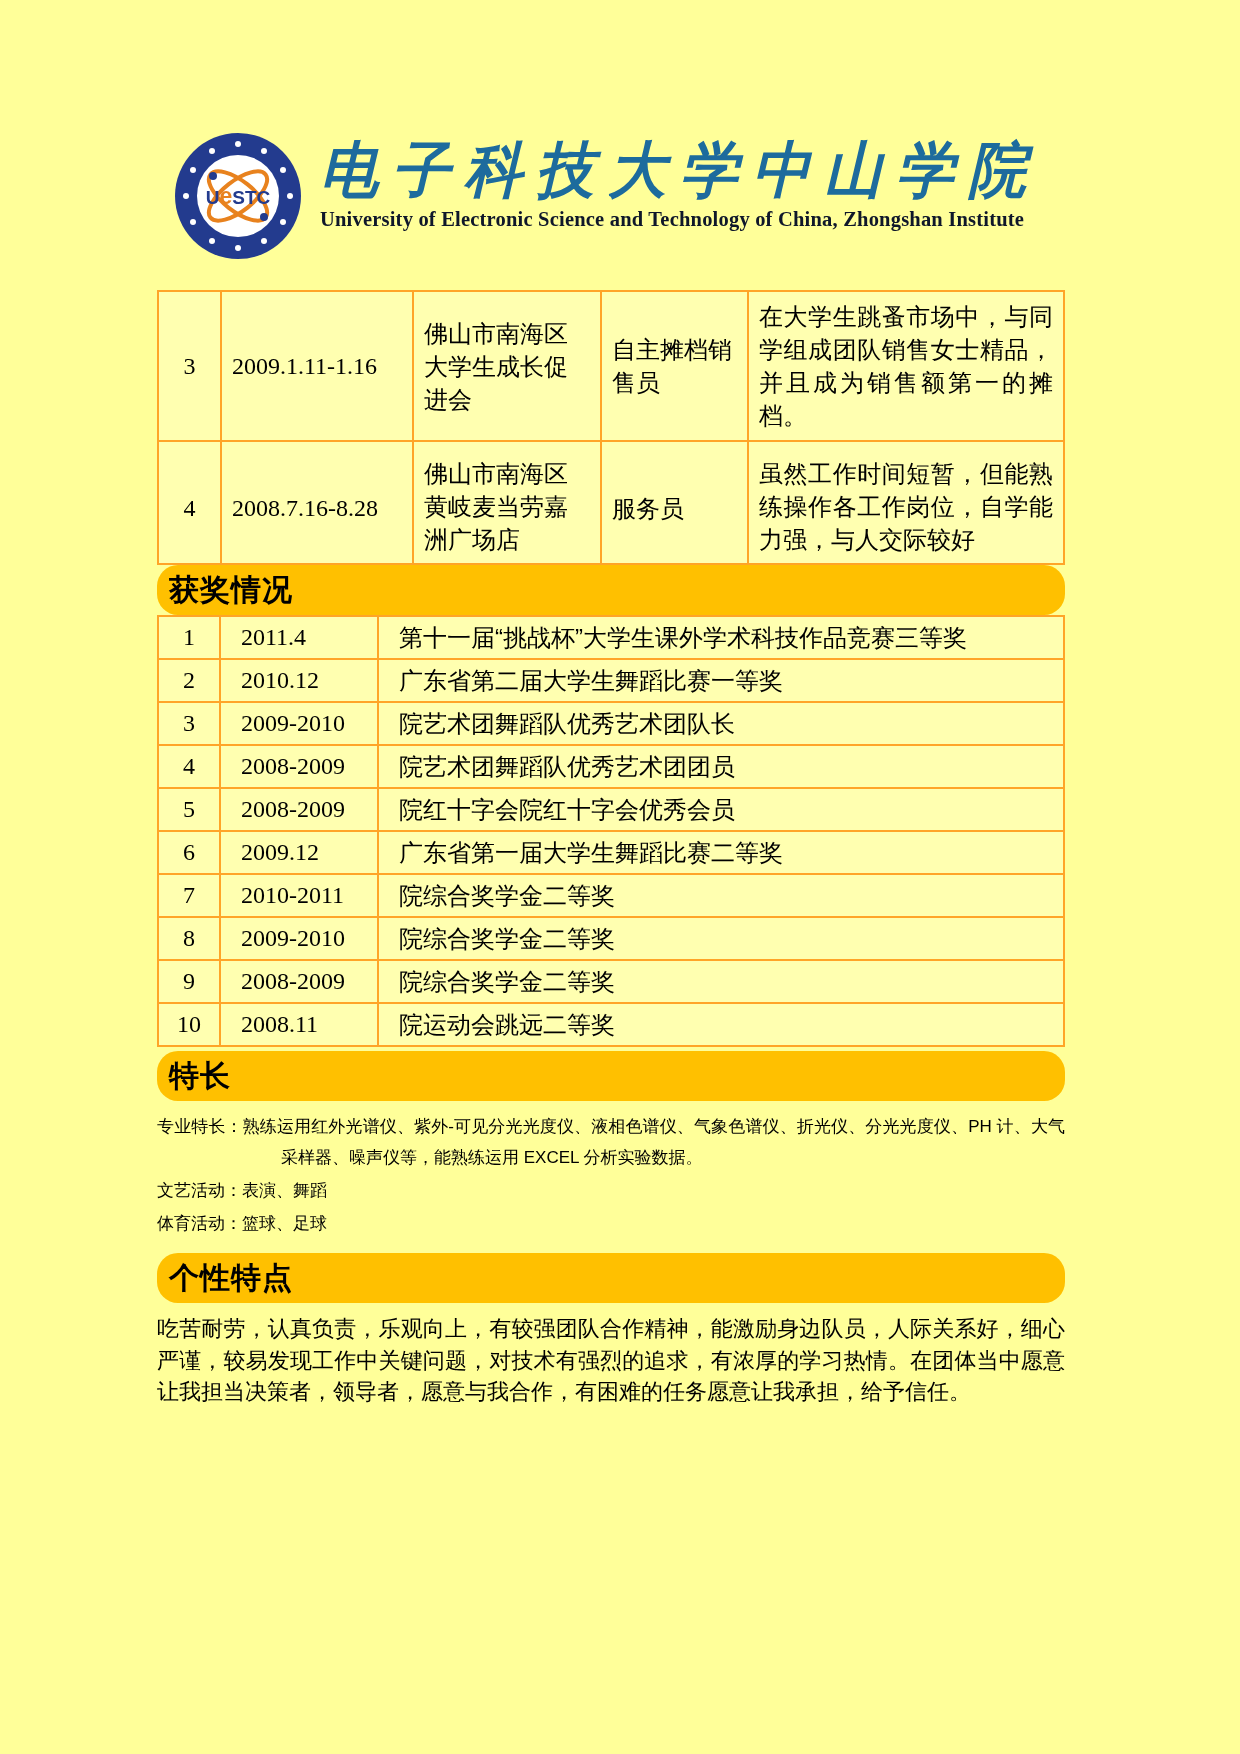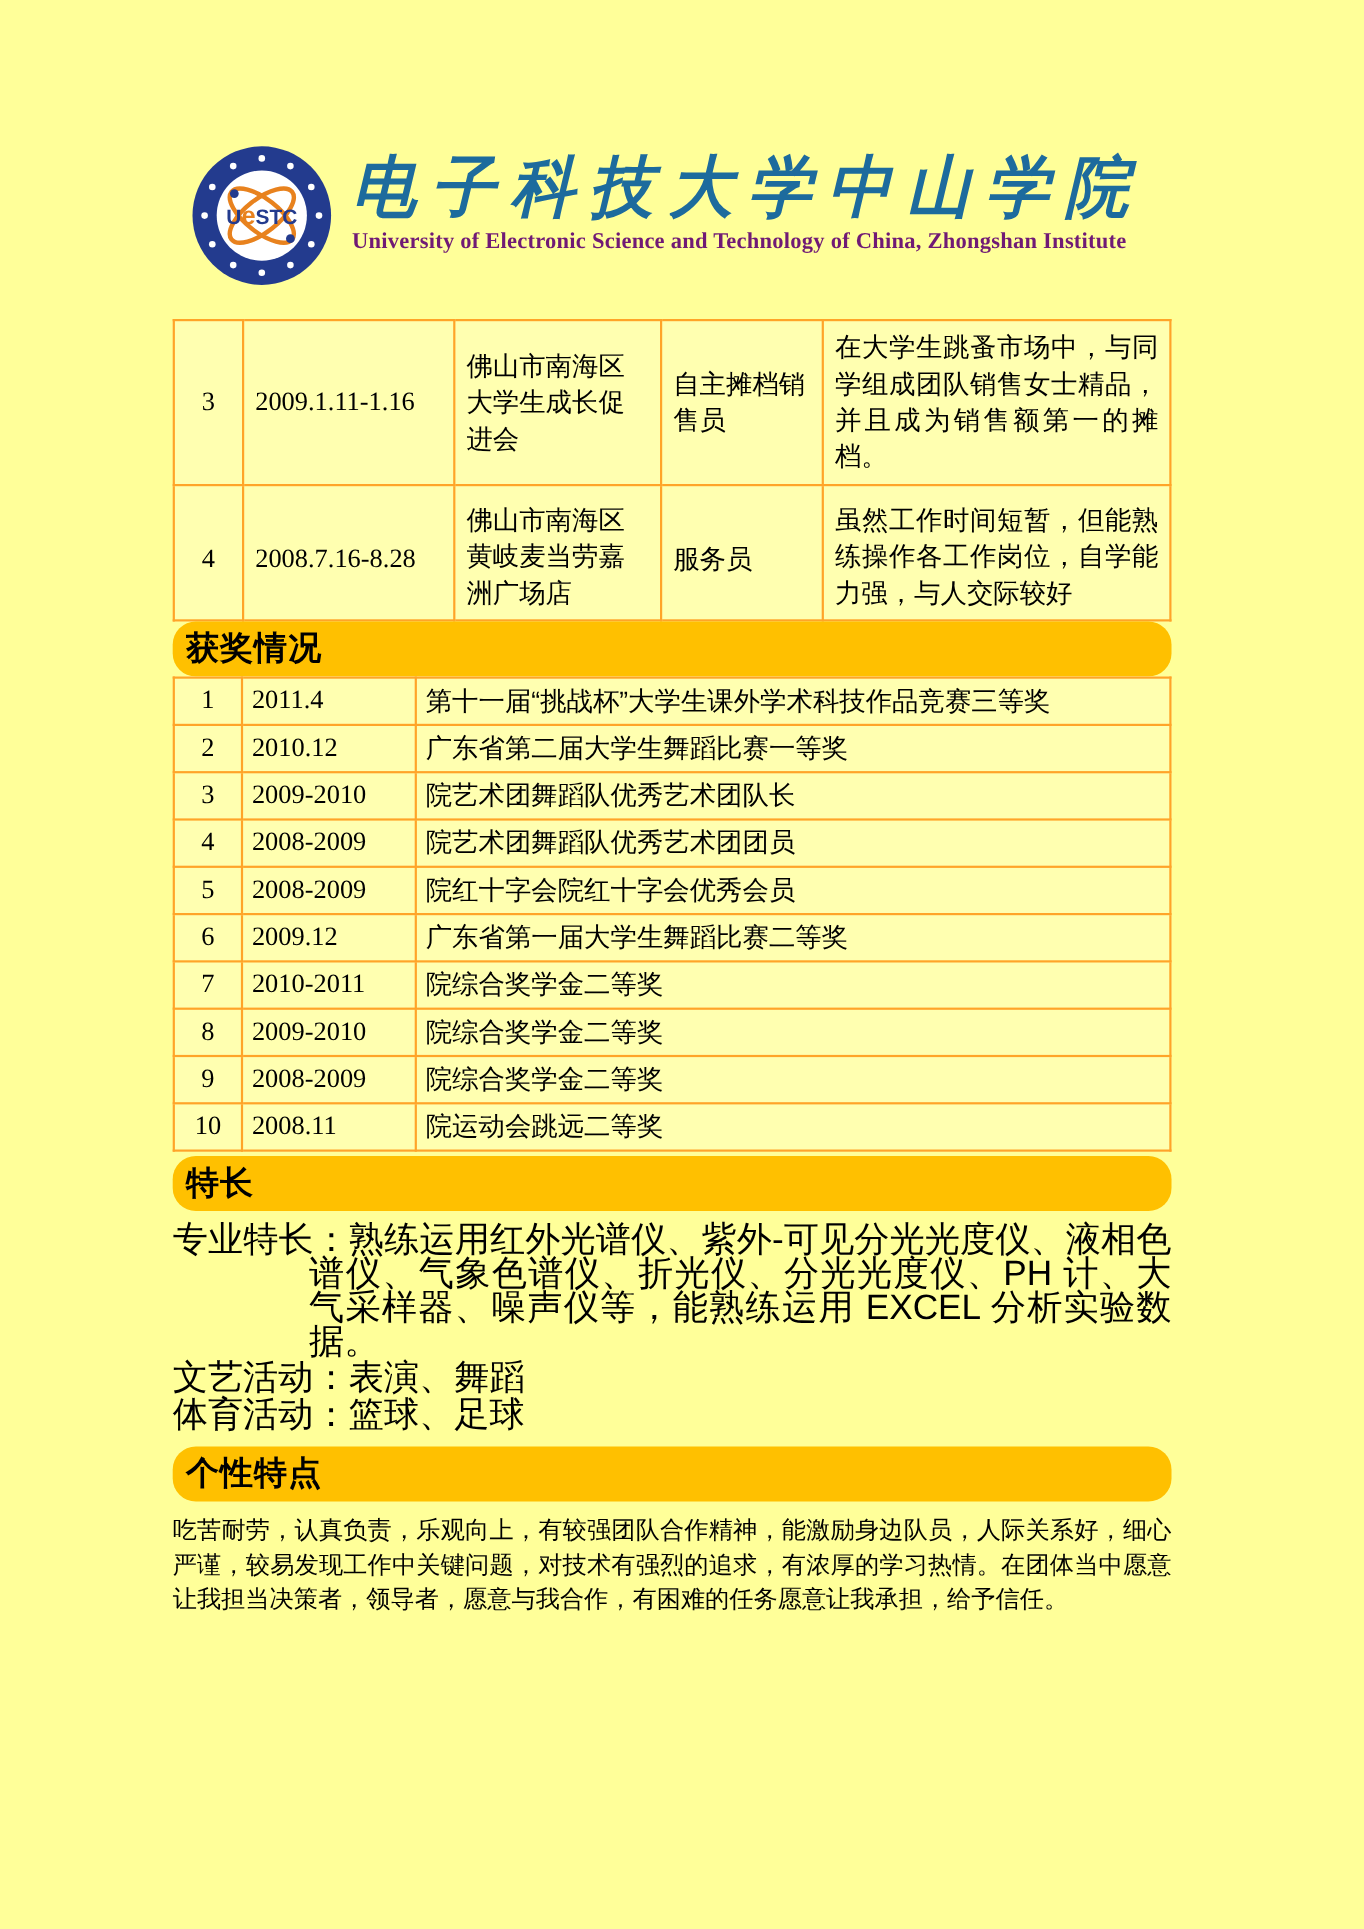--- a/index.html
+++ b/index.html
@@ -21,21 +21,21 @@
   }
   .logo{width:132px;height:132px;flex:0 0 auto;}
   .title-block{padding-top:6px;font-family:Liberation Serif, serif;}
   .uni-title{
     font-size:58px;font-weight:bold;font-style:italic;
     letter-spacing:14px;white-space:nowrap;
     color:#1D6B9D;line-height:1.2;
     transform:scaleY(1.05);
   }
   .uni-subtitle{
-    font-size:20.5px;font-weight:bold;color:#701a75;
+    font-size:20.5px;font-weight:bold;color:#0f172a;
     letter-spacing:0.2px;white-space:nowrap;margin-top:2px;
   }
 
   
   .content{margin-left:157px;width:908px;}
 
   
   table{border-collapse:collapse;table-layout:fixed;width:908px;background:#FFFFB0;}
   td{
     border:2px solid #FFA428;
@@ -52,37 +52,37 @@
   .work-table tr.r4{height:106px;}
   .work-table td.no{text-align:center;}
   .work-table td.desc{text-align:justify;border-radius:31px;}
   .r4 td{vertical-align:top;padding-top:15px;}
   .r4 .clip{height:102px;overflow:hidden;}
   .r4 td.no,.r4 td.date,.r4 td.pos{vertical-align:middle;}
 
   .awards-table tr{height:43px;}
   .awards-table col.a-no{width:62px;}
   .awards-table col.a-date{width:158px;}
-  .awards-table td{padding:2px 8px;}
+  .awards-table td{padding:2px 20px;}
   .awards-table td.no{text-align:center;padding:2px 4px;}
 
   
   .section-bar{
     width:896px;height:50px;background:#FFC000;
     font-size:30px;font-weight:bold;color:#000;
     line-height:50px;padding-left:12px;
     letter-spacing:1px;
     border-radius:21px;
   }
   .bar-awards{margin-top:0;}
   .bar-spec{margin-top:4px;}
   .bar-pers{margin-top:6px;}
 
   
-  .spec-block{padding:10px 0 6px 0;font-size:32px;line-height:31px;}
+  .spec-block{padding:10px 0 6px 0;font-size:17px;line-height:31px;}
   .spec-line{margin:0 0 2px 0;}
   .hanging{padding-left:124px;text-indent:-124px;text-align:justify;}
   .spec-label{letter-spacing:0;}
 
   
   .pers-text{
     margin:10px 0 0 0;font-size:22px;line-height:31.5px;
     text-align:justify;
   }
 </style>

